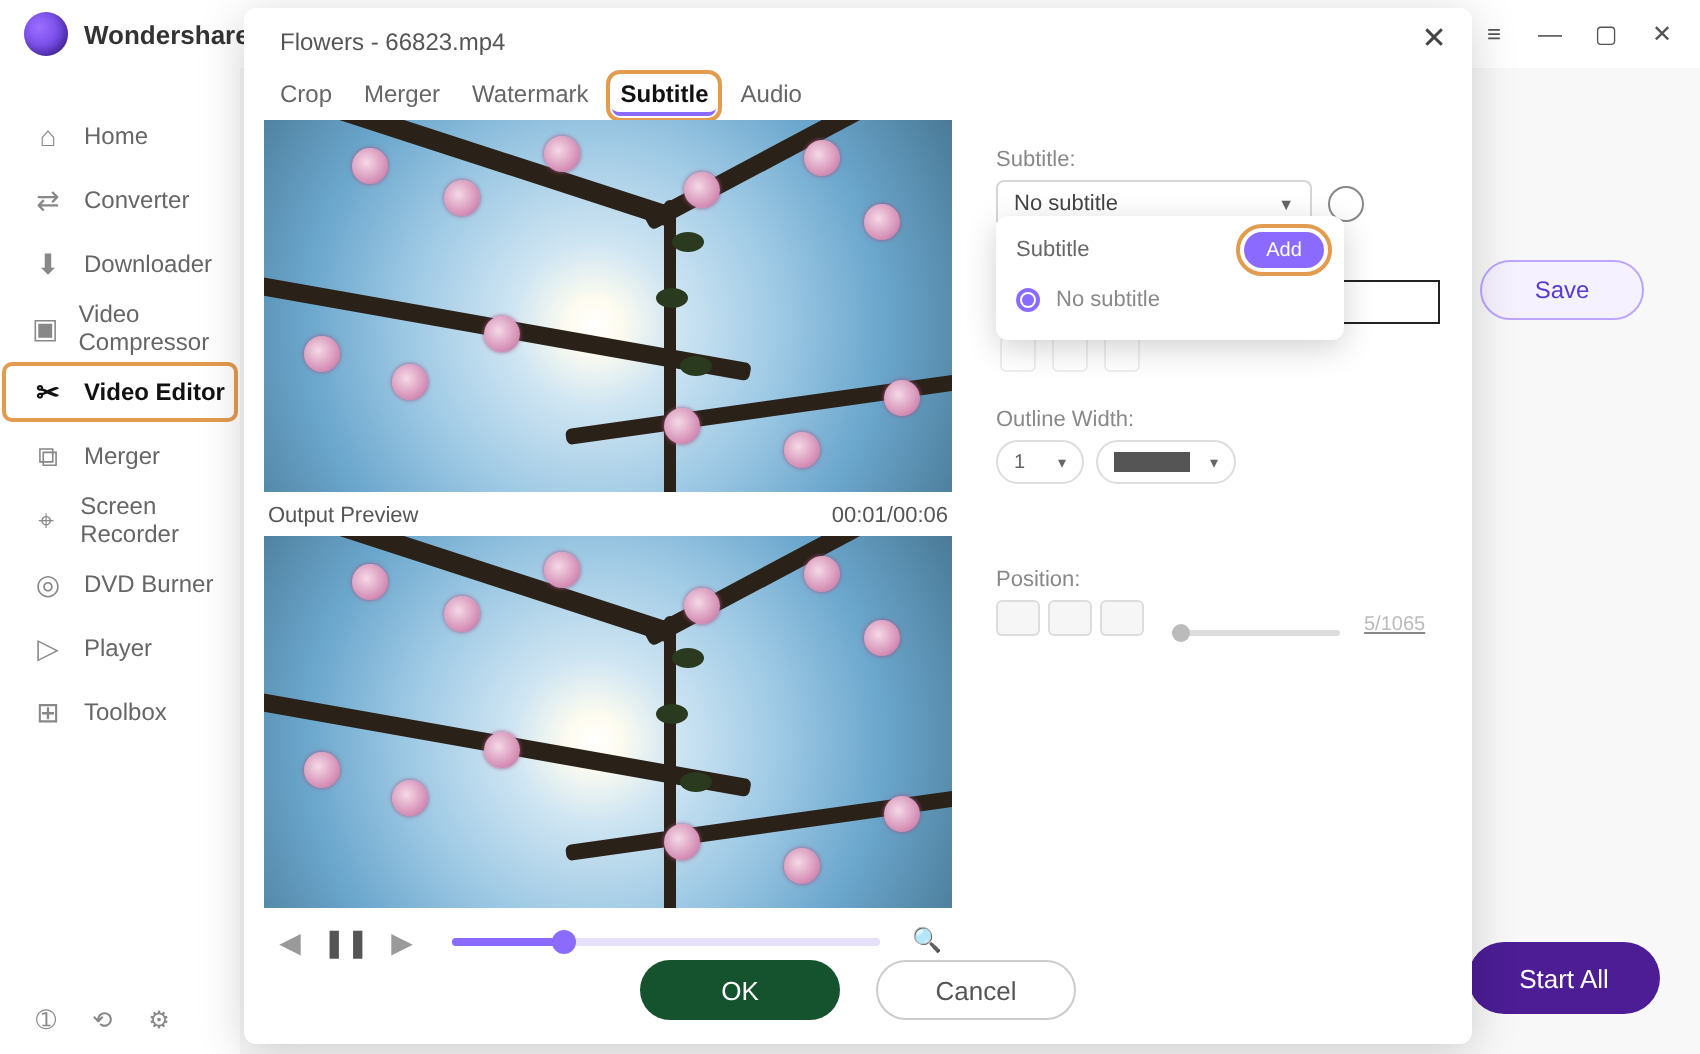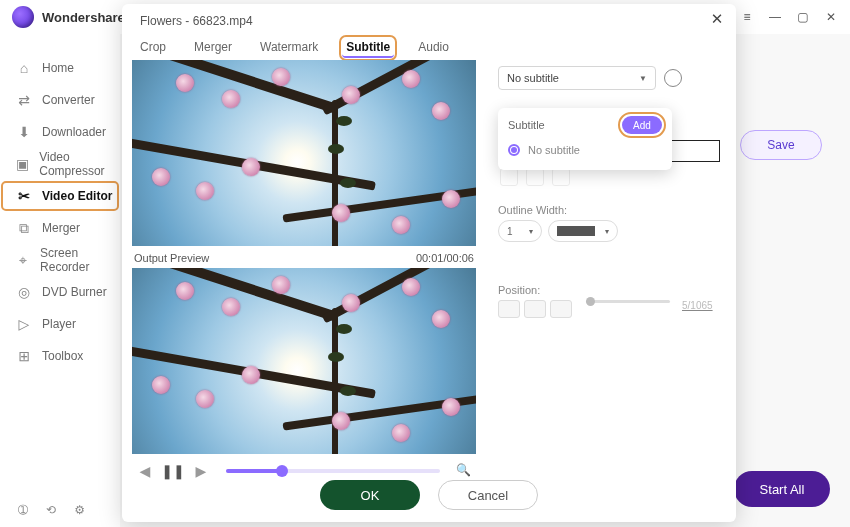--- a/index.html
+++ b/index.html
@@ -25,21 +25,21 @@
   
   .main-col { position: absolute; top: 34px; left: 120px; right: 0; bottom: 0; }
   .save-btn { position: absolute; top: 96px; right: 28px; width: 82px; height: 30px; border: 1px solid #bda6ff; background: #f5f1ff; border-radius: 16px; color: #5a3bd1; display: flex; align-items: center; justify-content: center; cursor: pointer; }
   .startall-btn { position: absolute; bottom: 20px; right: 20px; width: 96px; height: 36px; background: #4c1d95; color: #fff; border-radius: 18px; display: flex; align-items: center; justify-content: center; font-size: 13px; cursor: pointer; }
 
   
   .modal { position: absolute; top: 4px; left: 122px; width: 614px; height: 518px; background: #fff; border-radius: 6px; box-shadow: 0 4px 24px rgba(0,0,0,.18); }
   .modal-title { position: absolute; top: 10px; left: 18px; font-size: 12px; color: #555; }
   .modal-close { position: absolute; top: 6px; right: 10px; width: 18px; height: 18px; display: flex; align-items: center; justify-content: center; cursor: pointer; color: #444; font-size: 15px; }
 
-  .tabs { position: absolute; top: 34px; left: 14px; display: flex; gap: 20px; }
+  .tabs { position: absolute; top: 34px; left: 14px; display: flex; gap: 8px; }
   .tab { font-size: 12px; color: #666; padding: 2px 4px; cursor: pointer; }
   .tab.active { color: #111; font-weight: 600; border-bottom: 2px solid #8b6bff; }
   .tab-highlight { outline: 2px solid #e39b4f; border-radius: 4px; outline-offset: 1px; }
 
   .preview-col { position: absolute; top: 56px; left: 10px; width: 344px; }
   .video-pane { width: 344px; height: 186px; background: #333; position: relative; overflow: hidden; }
   .sky { position: absolute; inset: 0; background: radial-gradient(circle at 48% 55%, #fff 0%, #fefcf0 6%, #cfe5f2 20%, #9ec9e4 45%, #6ba6cc 70%, #4a7a96 100%); }
   .branch { position: absolute; background: #2a2118; border-radius: 3px; }
   .b1 { top: 10px; left: -10px; width: 220px; height: 10px; transform: rotate(18deg); }
   .b2 { top: 0; left: 180px; width: 200px; height: 9px; transform: rotate(-28deg); }
@@ -83,21 +83,21 @@
   .num-sel { width: 44px; height: 22px; border: 1px solid #ddd; border-radius: 12px; display: flex; align-items: center; justify-content: space-between; padding: 0 8px; color: #666; font-size: 10px; }
   .color-sel { width: 70px; height: 22px; border: 1px solid #ddd; border-radius: 12px; display: flex; align-items: center; justify-content: space-between; padding: 0 8px; }
   .color-chip { width: 38px; height: 10px; background: #555; }
 
   .trans-row { position: absolute; top: 178px; left: 8px; right: 0; }
   .slider { width: 130px; height: 3px; background: #333; border-radius: 2px; position: relative; display: inline-block; vertical-align: middle; margin-left: 6px; }
   .slider-thumb { position: absolute; right: -3px; top: -4px; width: 10px; height: 10px; border-radius: 50%; background: #333; }
   .trans-val { margin-left: 10px; color: #999; font-size: 10px; }
 
   .pos-row { position: absolute; top: 210px; left: 8px; right: 0; }
-  .pos-btns { display: flex; gap: 4px; margin-top: 4px; align-items: flex-start; text-decoration: underline; }
+  .pos-btns { display: flex; gap: 4px; margin-top: 4px; align-items: flex-end; text-decoration: underline; }
   .pos-btn { width: 22px; height: 18px; border: 1px solid #ddd; border-radius: 3px; background: #f6f6f6; }
   .pos-slider { width: 84px; height: 3px; background: #ddd; border-radius: 2px; margin-left: 10px; position: relative; }
   .pos-slider-thumb { position:absolute; left:0; top:-3px; width:9px; height:9px; border-radius:50%; background:#bbb; }
   .pos-val { margin-left: 8px; font-size: 10px; color: #bbb; }
 
   .apply-row { position: absolute; top: 276px; left: 8px; display: flex; align-items: center; gap: 10px; }
   .apply-btn { padding: 4px 12px; border: 1px solid #ddd; border-radius: 14px; color: #aaa; font-size: 11px; cursor: pointer; }
   .reset-ic { width: 14px; height: 14px; color: #bbb; cursor: pointer; }
 
   .modal-footer { position: absolute; bottom: 12px; left: 0; right: 0; display: flex; justify-content: center; gap: 18px; }
@@ -243,20 +243,21 @@
       <div class="t-btn">▶</div>
       <div class="seek">
         <div class="seek-fill"></div>
           <div class="seek-thumb"></div>
       </div>
       <div class="zoom-btn">🔍</div>
     </div>
   </div>
 
   <div class="panel">
+    <label class="sec">Subtitle:</label>
     <div class="select-row">
       <div class="select">
         <span>No subtitle</span>
         <span class="caret">▼</span>
       </div>
       <div class="search-circle"></div>
     </div>
 
     <div class="dropdown">
       <div class="dd-head">

